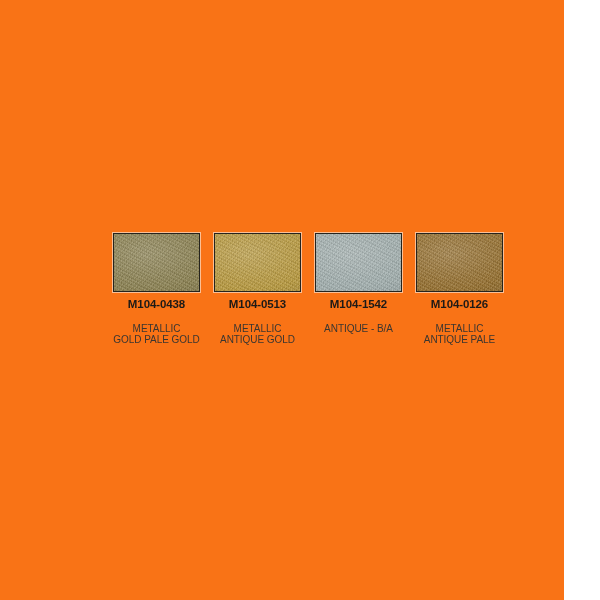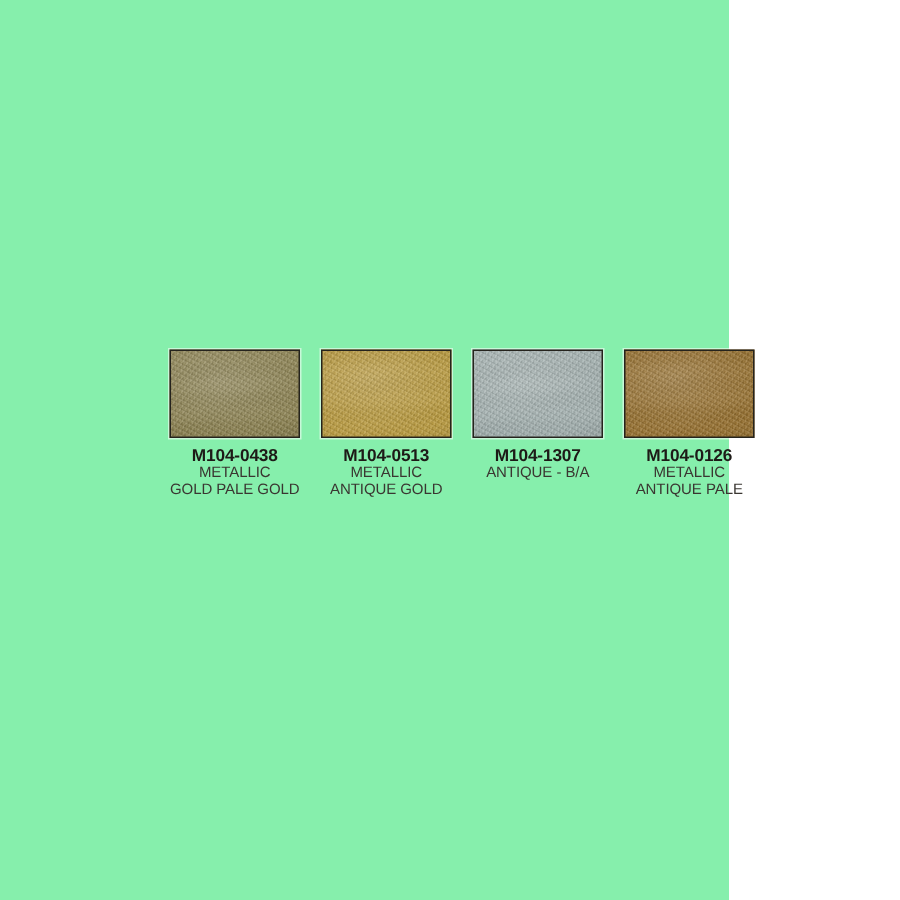--- a/index.html
+++ b/index.html
@@ -10,23 +10,23 @@
   body {
     width: 600px;
     height: 600px;
     background: #ffffff;
     font-family: "Liberation Sans", sans-serif;
     overflow: hidden;
   }
 
   .sheet {
     position: relative;
-    width: 486px;
+    width: 564px;
     height: 600px;
-    background: #86efac;
+    background: #f97316;
   }
 
   
   .swatch-row {
     position: absolute;
     left: 113px;
     top: 233px;
     display: flex;
     flex-direction: row;
     align-items: flex-start;
@@ -107,21 +107,21 @@
 
   .swatch-code {
     font-size: 11.5px;
     font-weight: bold;
     letter-spacing: -0.1px;
     color: #1d1a17;
     white-space: nowrap;
   }
 
   .swatch-desc {
-    margin-top: 1px;
+    margin-top: 14px;
     font-size: 10px;
     font-weight: normal;
     color: #3a3631;
     letter-spacing: -0.05px;
     white-space: nowrap;
   }
   .swatch-desc.line2 {
     margin-top: 0px;
   }
 </style>
@@ -152,21 +152,21 @@
           <div class="swatch-desc">METALLIC</div>
           <div class="swatch-desc line2">ANTIQUE GOLD</div>
         </div>
       </div>
       <div class="swatch-cell">
         <div class="swatch-chip" style="background-color: rgb(163, 176, 175); border-color: rgb(37, 35, 29);">
           <div class="sheen"></div>
           <div class="grain"></div>
         </div>
         <div class="swatch-caption">
-          <div class="swatch-code">M104-1307</div>
+          <div class="swatch-code">M104-1542</div>
           <div class="swatch-desc">ANTIQUE - B/A</div>
         </div>
       </div>
       <div class="swatch-cell">
         <div class="swatch-chip" style="background-color: rgb(150, 112, 47); border-color: rgb(37, 35, 29);">
           <div class="sheen"></div>
           <div class="grain"></div>
         </div>
         <div class="swatch-caption">
           <div class="swatch-code">M104-0126</div>

